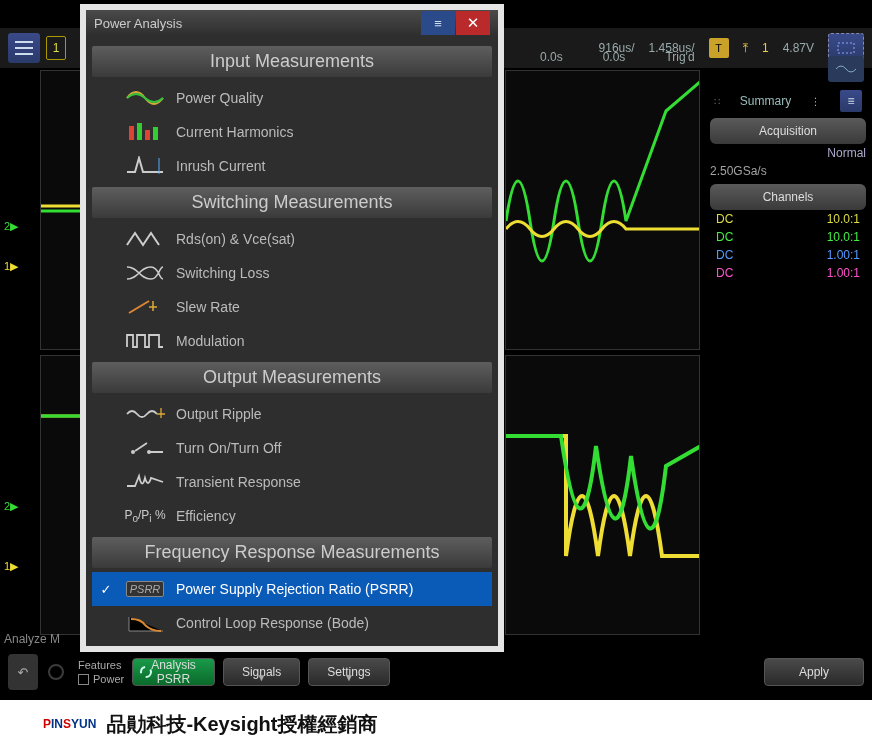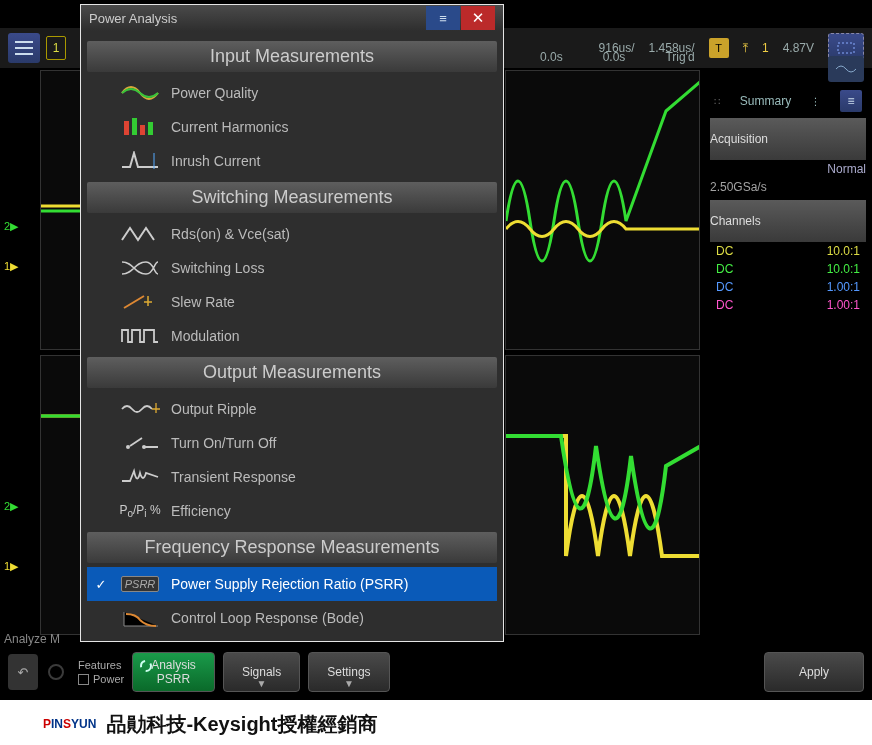--- a/index.html
+++ b/index.html
@@ -19,38 +19,38 @@
   .wave-pane { position:absolute; border:1px solid #333; background:#0a0a0a; overflow:hidden; }
   .wp1 { top:0; left:0; width:460px; height:280px; }
   .wp2 { top:0; left:465px; width:195px; height:280px; }
   .wp3 { top:285px; left:0; width:460px; height:280px; }
   .wp4 { top:285px; left:465px; width:195px; height:280px; }
   
   
   .summary { position:absolute; top:88px; right:6px; width:156px; color:#aaa; font-size:12px; }
   .summary-head { height:26px; display:flex; align-items:center; justify-content:space-between; padding:0 4px; color:#9bb;}
   .summary-head .sq { width:22px;height:22px;background:linear-gradient(#3a4a8a,#2a3a6a);border-radius:2px; display:flex;align-items:center;justify-content:center; color:#cde;}
-  .section-hdr { background: linear-gradient(#5a5a5a,#3a3a3a); text-align:left; padding:14px 0; color:#ddd; margin-top:4px;}
+  .section-hdr { background: linear-gradient(#5a5a5a,#3a3a3a); text-align:center; padding:6px 0; color:#ddd; margin-top:4px;border-radius:6px;}
   .sum-line { display:flex; justify-content:space-between; padding:2px 6px; }
   .ch-yellow{color:#dddd44;} .ch-green{color:#44ee44;} .ch-blue{color:#5599ff;} .ch-pink{color:#ff55cc;}
   
   
   .bottombar { position:absolute; bottom:4px; left:0; right:0; height:48px; display:flex; gap:8px; align-items:center; padding:0 8px;}
-  .bbtn { height:40px; background: linear-gradient(#4a4a4a,#2a2a2a); border-radius:4px; color:#ddd; font-size:12px; display:flex; flex-direction:column; align-items:center; justify-content:center; padding:0 18px; position:relative; border:1px solid #555;}
+  .bbtn { height:28px; background: linear-gradient(#4a4a4a,#2a2a2a); border-radius:4px; color:#ddd; font-size:12px; display:flex; flex-direction:column; align-items:center; justify-content:center; padding:0 18px; position:relative; border:1px solid #555;}
   .bbtn.green { background: linear-gradient(#1a9a4a,#0a6a2a); }
   .bbtn .arrow-down{ position:absolute; bottom:2px; font-size:10px; color:#aaa;}
   .backbtn { width:30px; height:36px; background:#333; border-radius:4px; display:flex; align-items:center;justify-content:center;color:#aaa;}
   .features-box { display:flex; flex-direction:column; gap:2px; color:#aaa; font-size:11px; margin-left:4px;}
   .features-box .chk { display:flex; gap:4px; align-items:center;}
   .features-box .chk .box{ width:11px;height:11px;border:1px solid #888;}
   
   .analyze-label { position:absolute; bottom:54px; left:4px; color:#888; font-size:12px;}
   
   
-  .dialog { position:absolute; top:4px; left:80px; width:424px; background:#2e2e2e; border:1px solid #e5e5e5; z-index:50; color:#bbb;}
+  .dialog { position:absolute; top:4px; left:80px; width:424px; background:#2e2e2e; border:6px solid #e5e5e5; z-index:50; color:#bbb;}
   .dlg-title { height:26px; background:linear-gradient(#4a4a4a,#2e2e2e); display:flex; align-items:center; padding:0 8px; color:#ccc; font-size:13px;}
   .dlg-title .tbtns{ margin-left:auto; display:flex; gap:1px;}
   .dlg-title .tbtn{ width:34px;height:24px; display:flex;align-items:center;justify-content:center;}
   .tbtn.menu{ background:#2a4a8a; color:#cde;}
   .tbtn.close{ background:#bb2a2a; color:#fff; font-size:15px;}
   .dlg-body{ padding:6px;}
   .dlg-section-hdr{ background:linear-gradient(#5e5e5e,#3a3a3a); text-align:center; padding:5px 0; color:#ccc; font-size:18px; border-radius:2px; margin:4px 0;}
   .dlg-item{ display:flex; align-items:center; gap:10px; padding:6px 6px; cursor:pointer; color:#bbb;}
   .dlg-item.selected{ background:#0a5ab8; color:#fff;}
   .dlg-item .chk-slot{ width:16px; display:flex; justify-content:center;}

